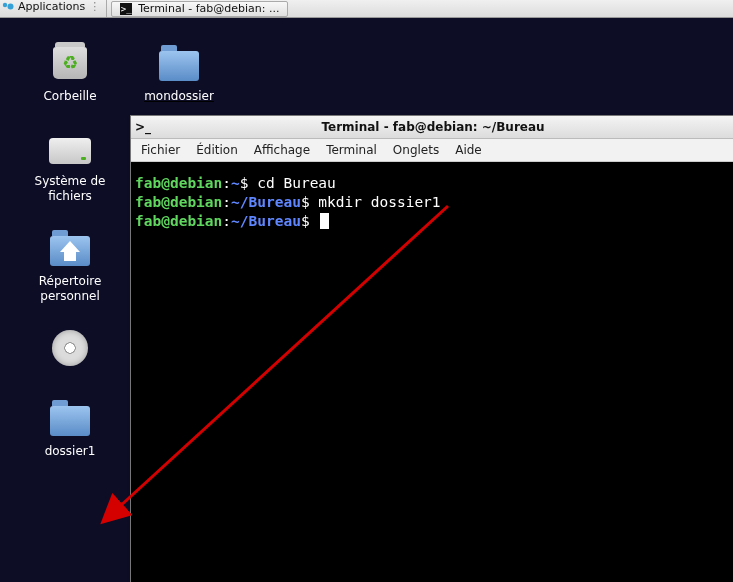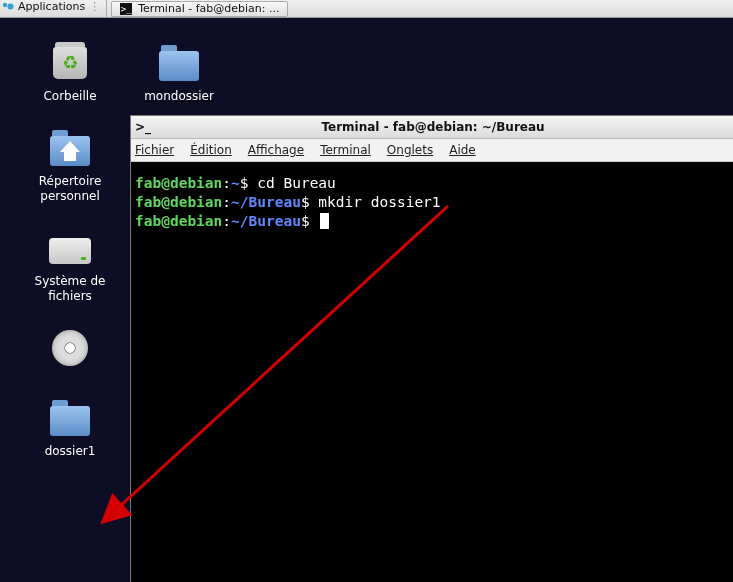--- a/index.html
+++ b/index.html
@@ -115,24 +115,23 @@
   }
   .titlebar .term-ico{margin:0 6px 0 4px;}
   .titlebar .title-text{flex:1;text-align:center;padding-right:24px;}
   .menubar {
     height:22px;
     background:#f2f2f2;
     border-bottom:1px solid #ccc;
     display:flex;
     align-items:center;
     gap:16px;
-    padding:0 4px;
+    padding:0 10px;
     font-size:12px;
     color:#222;
-    text-decoration:underline;
   }
   .menubar span{cursor:pointer;}
   .terminal-body {
     background:#000;
     color:#fff;
     font-family:"DejaVu Sans Mono","Liberation Mono",monospace;
     font-size:14.5px;
     line-height:19px;
     padding:12px 4px;
     min-height:414px;
@@ -169,31 +168,31 @@
     <div class="desktop-icon">
       <div class="glyph">
           <div class="trash-body">
             <span class="recycle">♻</span>
           </div>
         </div>
       <span>Corbeille</span>
     </div>
     <div class="desktop-icon">
       <div class="glyph">
+          <div class="drive"></div>
+        </div>
+      <span style="white-space:pre-line;">Système de
+fichiers</span>
+    </div>
+    <div class="desktop-icon">
+      <div class="glyph">
           <div class="folder home"></div>
         </div>
       <span style="white-space:pre-line;">Répertoire
 personnel</span>
-    </div>
-    <div class="desktop-icon">
-      <div class="glyph">
-          <div class="drive"></div>
-        </div>
-      <span style="white-space:pre-line;">Système de
-fichiers</span>
     </div>
     <div class="desktop-icon">
       <div class="glyph">
           <div class="disc"></div>
         </div>
     </div>
     <div class="desktop-icon">
       <div class="glyph">
           <div class="folder"></div>
         </div>

